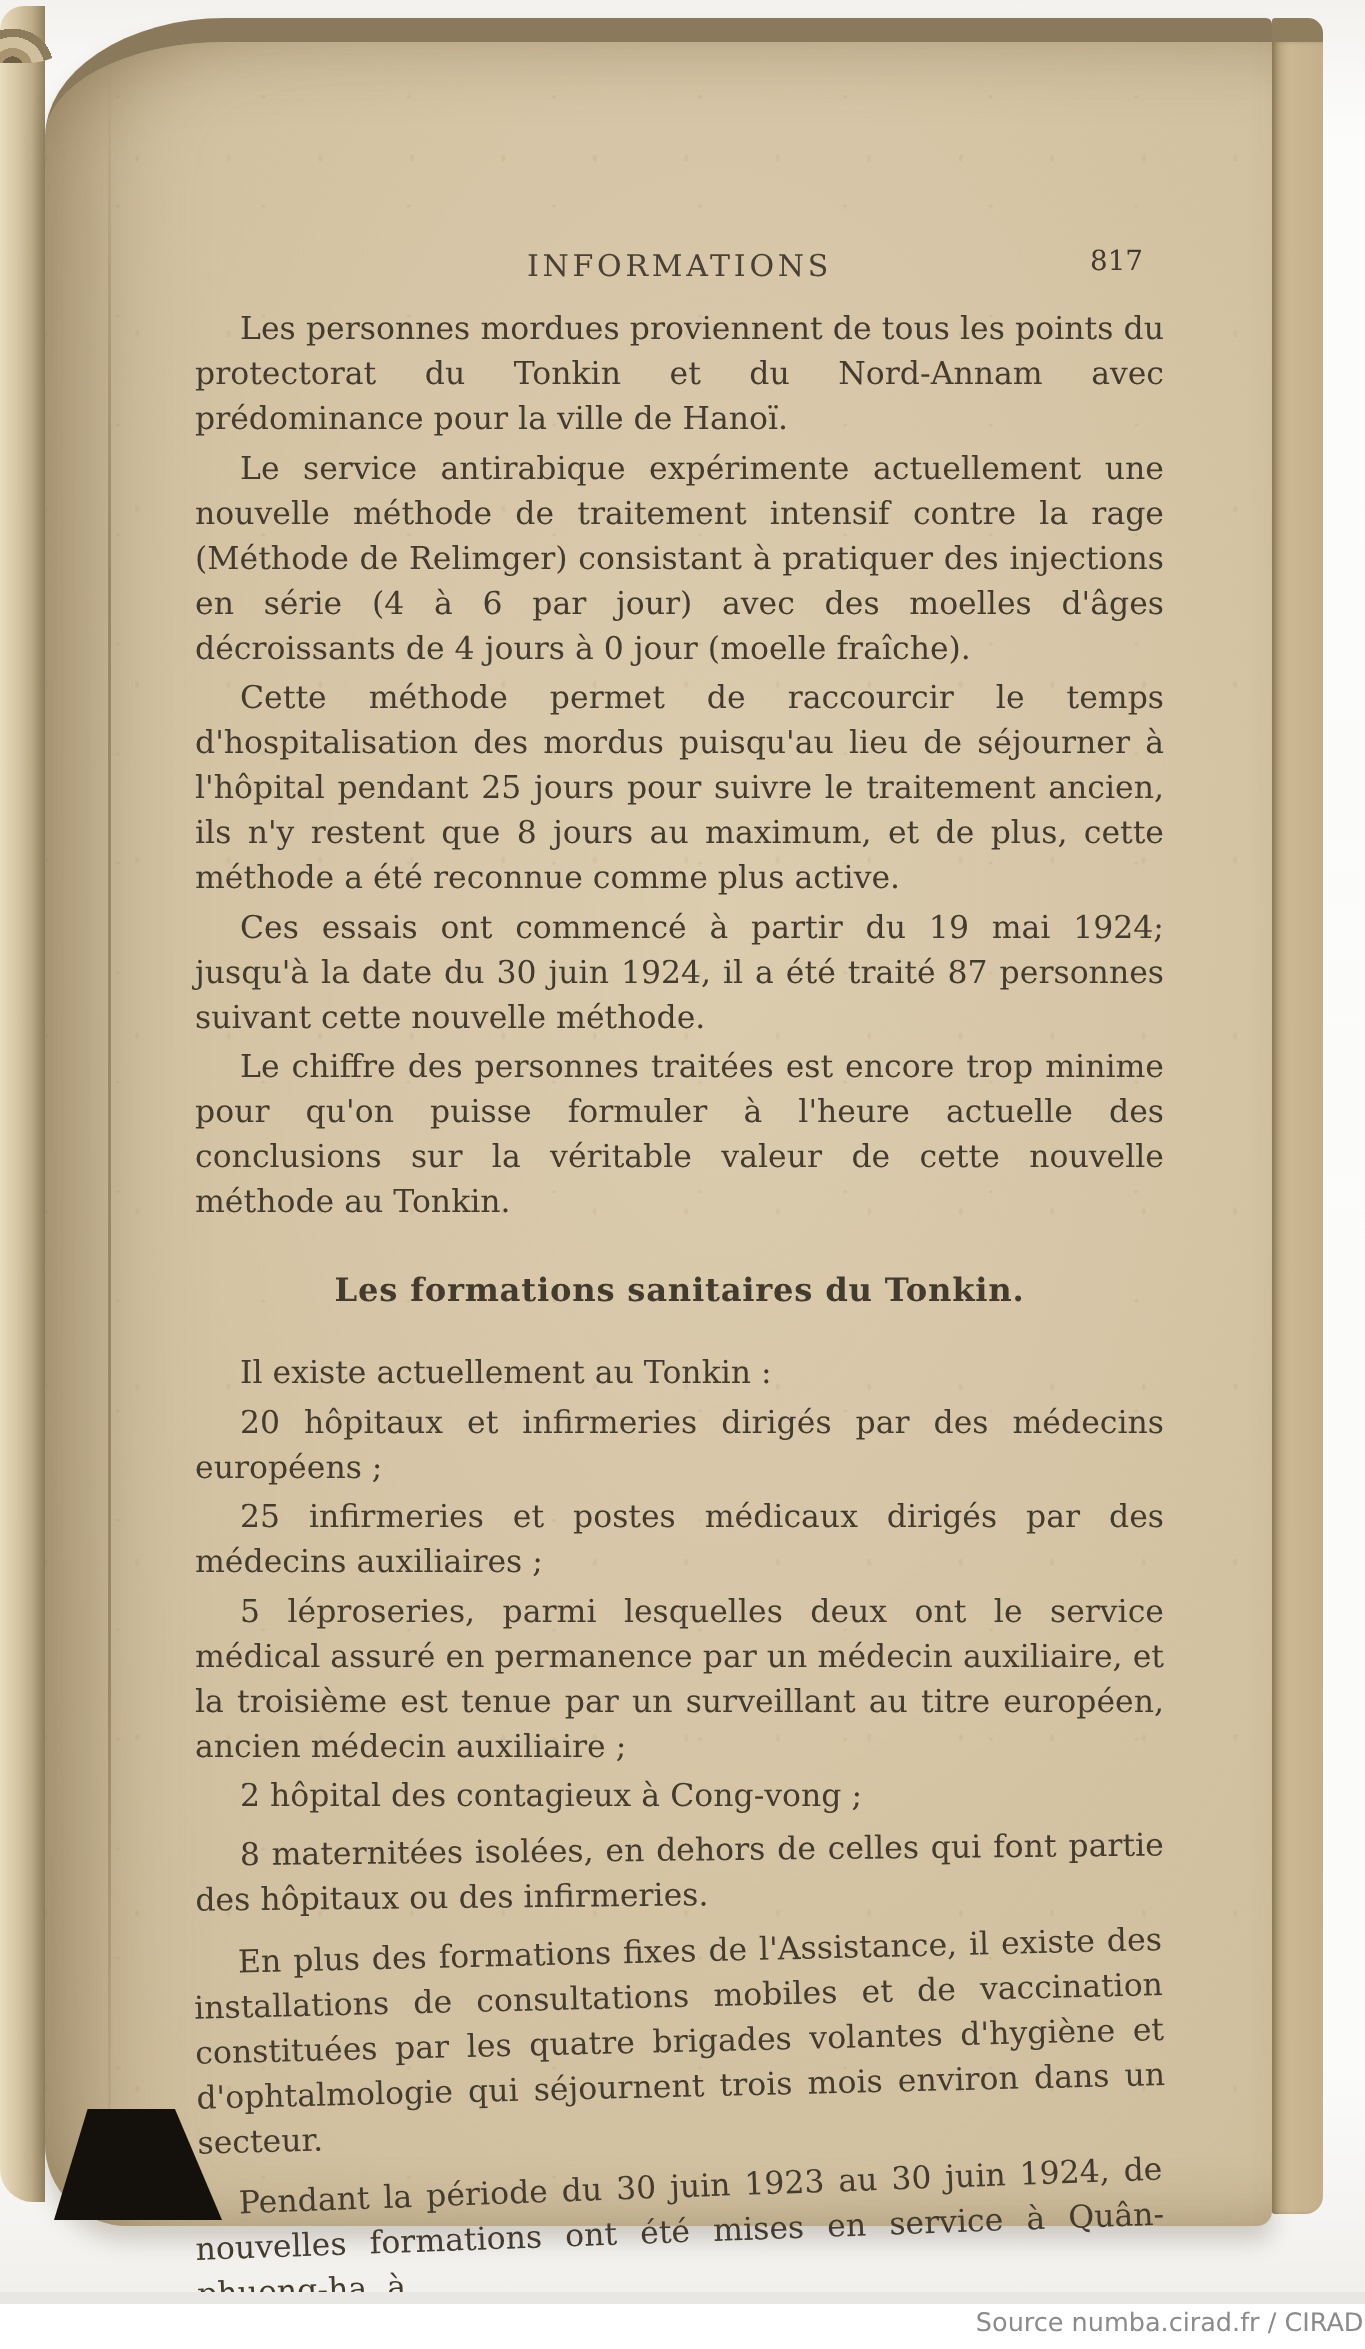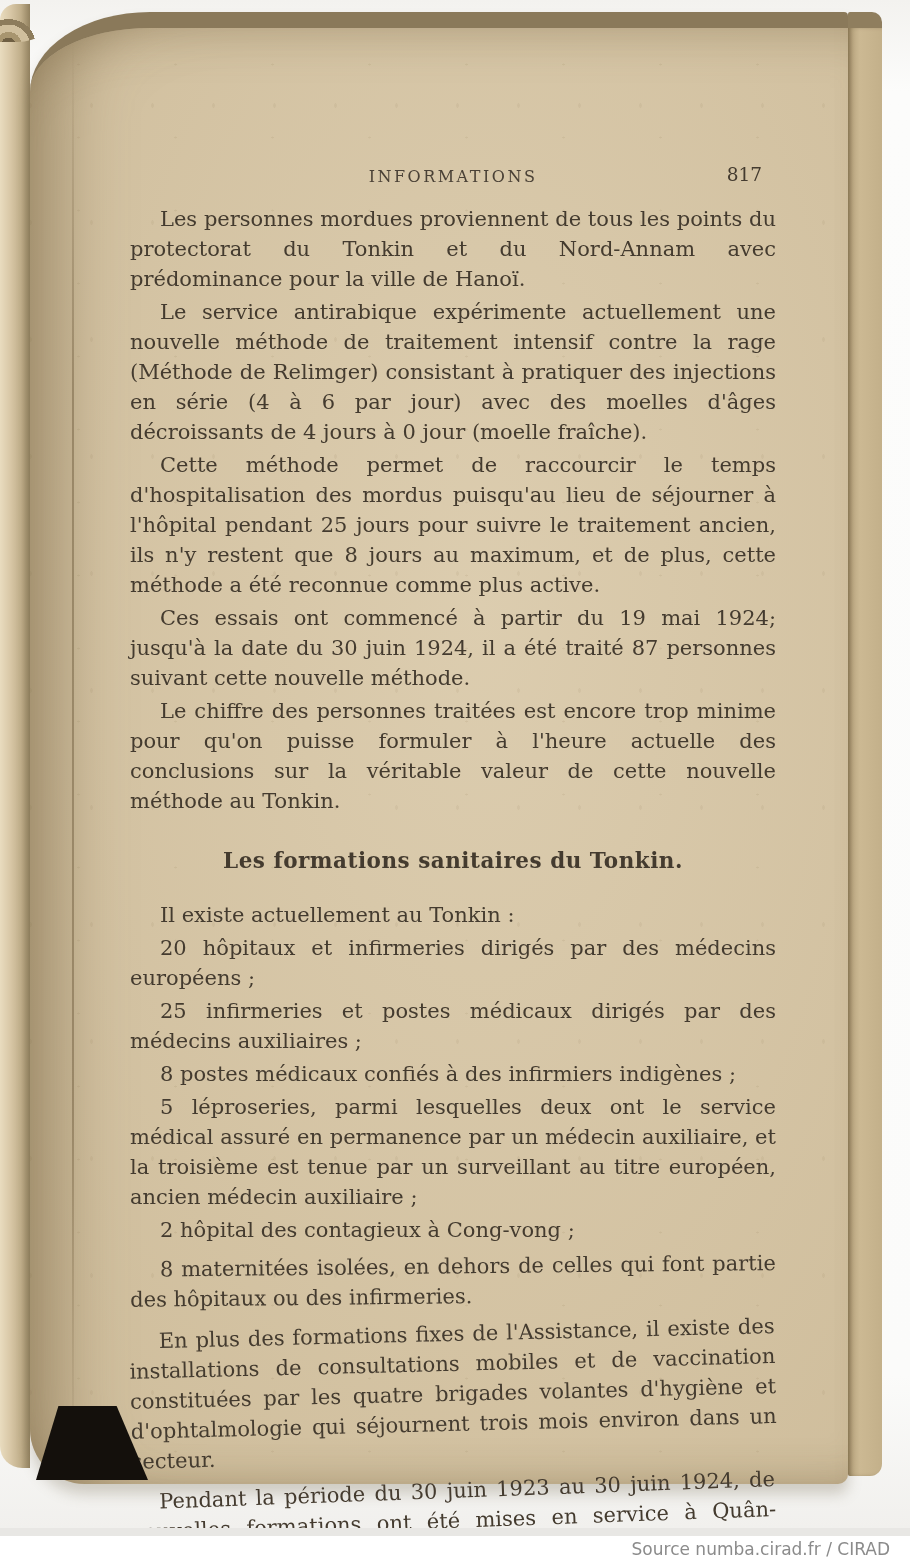--- a/index.html
+++ b/index.html
@@ -69,39 +69,39 @@
   }
 
   
   .text-col {
     position:absolute; left:100px; top:134px; width:646px;
     color:#443b2f; font-size:21px; line-height:30px; text-align:justify;
   }
   .running-head { position:relative; height:42px; }
   .running-title {
     position:absolute; left:0; right:0; text-align:center;
-    font-size:16px; letter-spacing:2.5px; color:#4a4136;
+    font-size:20px; letter-spacing:2.5px; color:#4a4136;
   }
   .page-number { position:absolute; right:14px; top:-2px; font-size:18.5px; }
   .text-col p { margin:0 0 3px 0; text-indent:30px; }
   .section-heading {
     font-size:21.5px; font-weight:bold; text-align:center;
     margin:30px 0 24px 0; letter-spacing:.5px;
   }
   .tilt0 { transform:rotate(-0.6deg); transform-origin:100% 50%; }
   .tilt1 { transform:rotate(-1.4deg); transform-origin:100% 50%; }
   .tilt2 { transform:rotate(-2.1deg); transform-origin:100% 50%; }
 
   
   .footer-strip {
     position:absolute; left:0; top:1528px; width:910px; height:8px; background:#e8e7e4;
   }
   .footer {
     position:absolute; left:0; top:1536px; width:910px; height:30px;
-    background:#ffffff; box-sizing:border-box; padding-right:20px;
+    background:#ffffff; box-sizing:border-box; padding-right:1px;
     font-family:"DejaVu Sans", sans-serif; font-size:17px; color:#8b8b8b;
     text-align:right; line-height:26px;
   }
 </style>
 </head>
 <body>
 
 <div class="scan">
 
   <div class="left-curl"></div>
@@ -120,21 +120,20 @@
       <p>Cette méthode permet de raccourcir le temps d'hospitalisation des mordus puisqu'au lieu de séjourner à l'hôpital pendant 25 jours pour suivre le traitement ancien, ils n'y restent que 8 jours au maximum, et de plus, cette méthode a été reconnue comme plus active.</p>
       <p>Ces essais ont commencé à partir du 19 mai 1924; jusqu'à la date du 30 juin 1924, il a été traité 87 personnes suivant cette nouvelle méthode.</p>
       <p>Le chiffre des personnes traitées est encore trop minime pour qu'on puisse formuler à l'heure actuelle des conclusions sur la véritable valeur de cette nouvelle méthode au Tonkin.</p>
 
       <h2 class="section-heading">Les formations sanitaires du Tonkin.</h2>
 
       <p>Il existe actuellement au Tonkin :</p>
 
       <p>20 hôpitaux et infirmeries dirigés par des médecins européens ;</p>
       <p>25 infirmeries et postes médicaux dirigés par des médecins auxiliaires ;</p>
-      <p>8 postes médicaux confiés à des infirmiers indigènes ;</p>
       <p>5 léproseries, parmi lesquelles deux ont le service médical assuré en permanence par un médecin auxiliaire, et la troisième est tenue par un surveillant au titre européen, ancien médecin auxiliaire ;</p>
       <p>2 hôpital des contagieux à Cong-vong ;</p>
       <p class="tilt0">8 maternitées isolées, en dehors de celles qui font partie des hôpitaux ou des infirmeries.</p>
 
       <p class="tilt1">En plus des formations fixes de l'Assistance, il existe des installations de consultations mobiles et de vaccination constituées par les quatre brigades volantes d'hygiène et d'ophtalmologie qui séjournent trois mois environ dans un secteur.</p>
       <p class="tilt2">Pendant la période du 30 juin 1923 au 30 juin 1924, de nouvelles formations ont été mises en service à Quân-phuong-ha, à</p>
 
     </div>
   </div>
 

